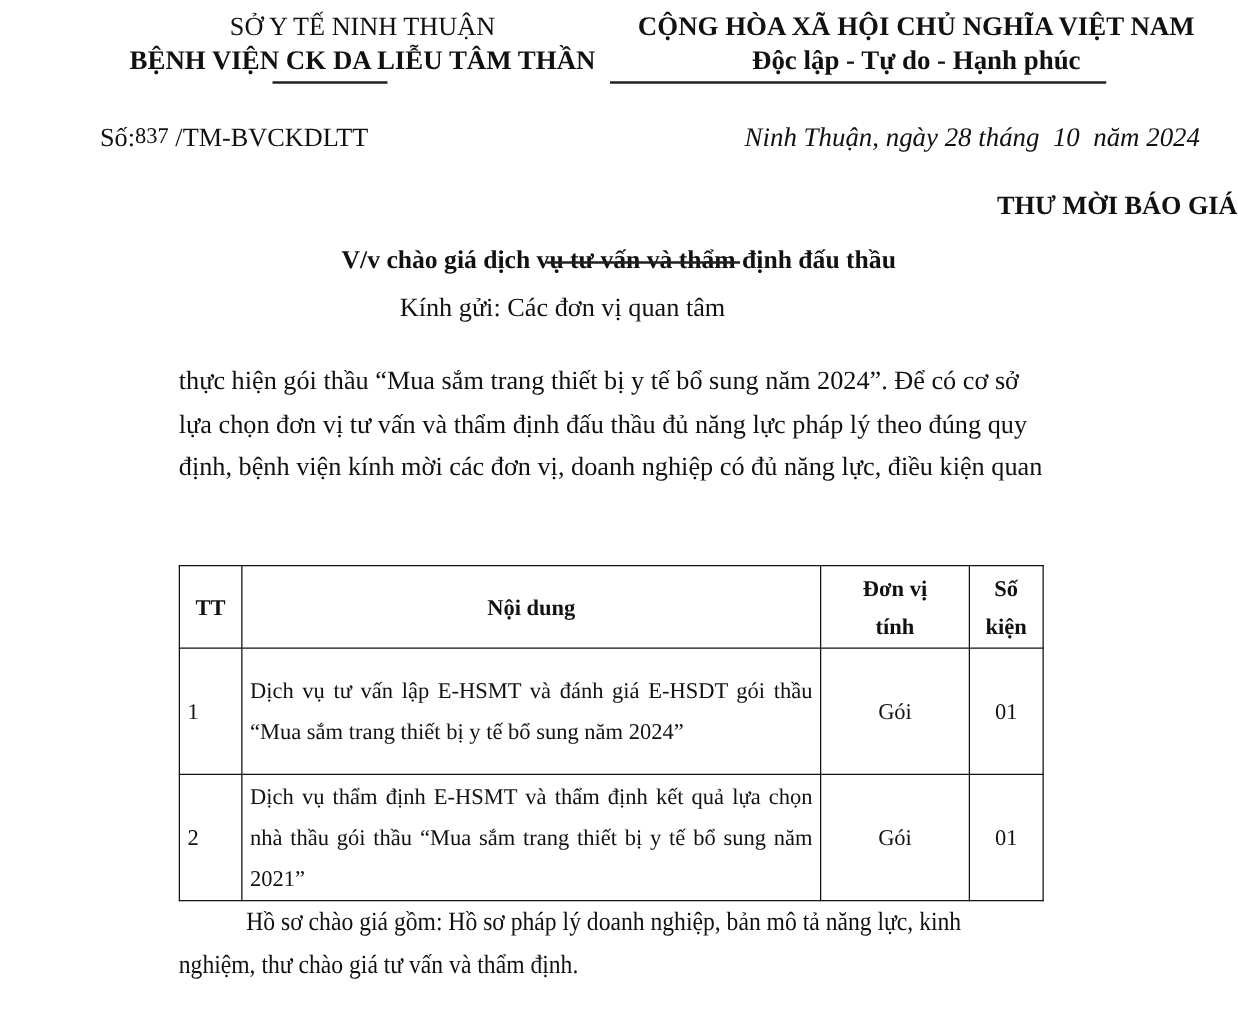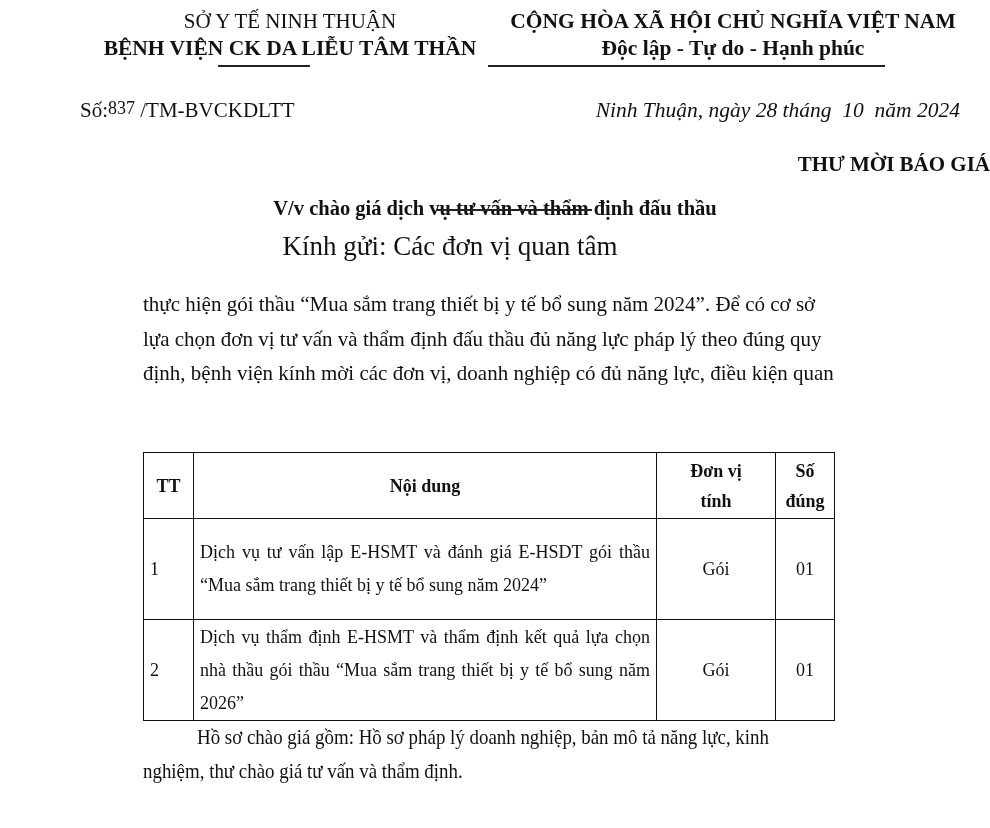--- a/index.html
+++ b/index.html
@@ -11,21 +11,21 @@
   .abs { position:absolute; white-space:nowrap; }
   .left-org { left:60px; width:460px; text-align:center; }
   .right-org { left:488px; width:490px; text-align:center; }
   .l1 { top:8px; font-size:21px; line-height:26px; }
   .l2 { top:34px; font-size:21.5px; line-height:28px; font-weight:bold; }
   .uline { position:absolute; height:1.5px; background:#222; }
   .ref { left:80px; top:96px; font-size:21px; line-height:28px; }
   .date { right:30px; top:96px; font-size:21.5px; line-height:28px; font-style:italic; }
   .title { left:0; width:990px; text-align:right; top:151px; font-size:21px; font-weight:bold; line-height:26px; }
   .subtitle { left:0; width:990px; text-align:center; top:194px; font-size:20.5px; font-weight:bold; line-height:28px; }
-  .greeting { left:0; width:900px; text-align:center; top:232px; font-size:27px; line-height:28px; }
+  .greeting { left:0; width:900px; text-align:center; top:232px; font-size:21px; line-height:28px; }
   .para {
     position:absolute; left:143px; width:756px; font-size:21px; line-height:34.5px;
     text-align:justify; text-indent:60px;
   }
   .para .ln { display:block; white-space:nowrap; }
   table.items {
     position:absolute; left:143px; top:452px; width:692px;
     border-collapse:collapse; font-size:18px;
   }
   table.items td, table.items th {
@@ -70,33 +70,33 @@
   <span class="ln">lựa chọn đơn vị tư vấn và thẩm định đấu thầu đủ năng lực pháp lý theo đúng quy</span>
   <span class="ln">định, bệnh viện kính mời các đơn vị, doanh nghiệp có đủ năng lực, điều kiện quan</span>
 </div>
 
 <table class="items">
   <thead>
     <tr>
       <th class="c-tt">TT</th>
       <th class="c-nd">Nội dung</th>
       <th class="c-dv"><span style="display:inline-block; width:80px; white-space:normal;">Đơn vị tính</span></th>
-      <th class="c-sl">Số đúng</th>
+      <th class="c-sl">Số kiện</th>
     </tr>
   </thead>
   <tbody>
     <tr style="height:101px;">
       <td class="c-tt">1</td>
       <td class="c-nd content">Dịch vụ tư vấn lập E-HSMT và đánh giá E-HSDT gói thầu “Mua sắm trang thiết bị y tế bổ sung năm 2024”</td>
       <td class="c-dv">Gói</td>
       <td class="c-sl">01</td>
     </tr>
     <tr style="height:101px;">
       <td class="c-tt">2</td>
-      <td class="c-nd content">Dịch vụ thẩm định E-HSMT và thẩm định kết quả lựa chọn nhà thầu gói thầu “Mua sắm trang thiết bị y tế bổ sung năm 2026”</td>
+      <td class="c-nd content">Dịch vụ thẩm định E-HSMT và thẩm định kết quả lựa chọn nhà thầu gói thầu “Mua sắm trang thiết bị y tế bổ sung năm 2021”</td>
       <td class="c-dv">Gói</td>
       <td class="c-sl">01</td>
     </tr>
   </tbody>
 </table>
 
 <div class="closing">
   <span class="ln" style="padding-left:60px; transform:scaleX(0.9);">Hồ sơ chào giá gồm: Hồ sơ pháp lý doanh nghiệp, bản mô tả năng lực, kinh</span>
   <span class="ln" style="transform:scaleX(0.9);">nghiệm, thư chào giá tư vấn và thẩm định.</span>
 </div>

